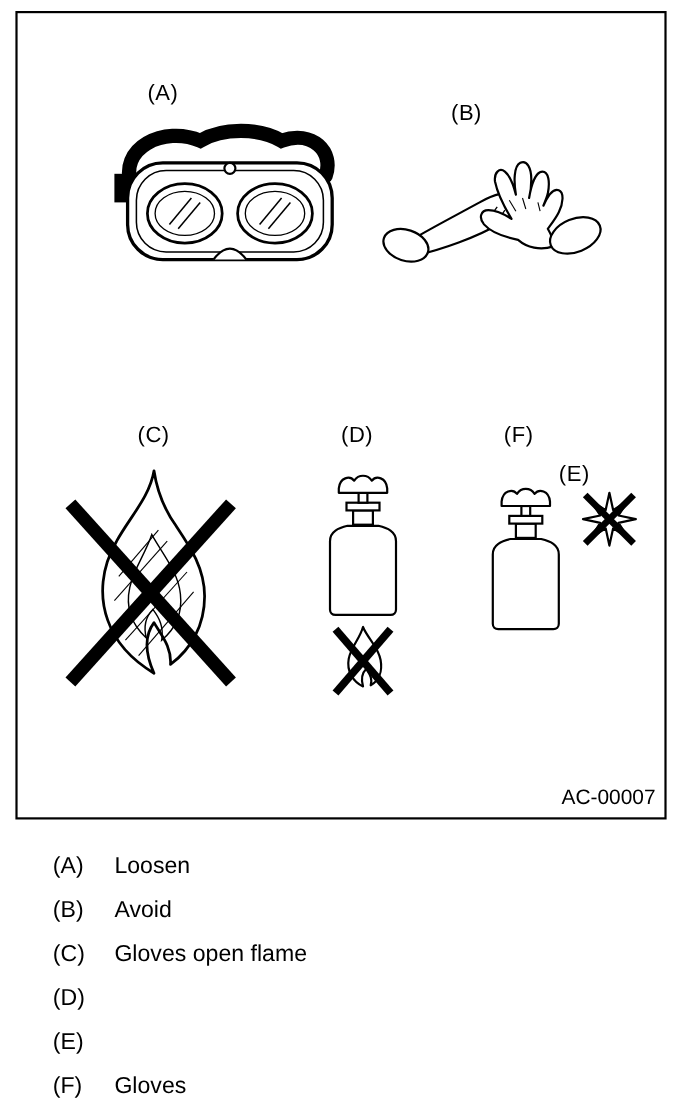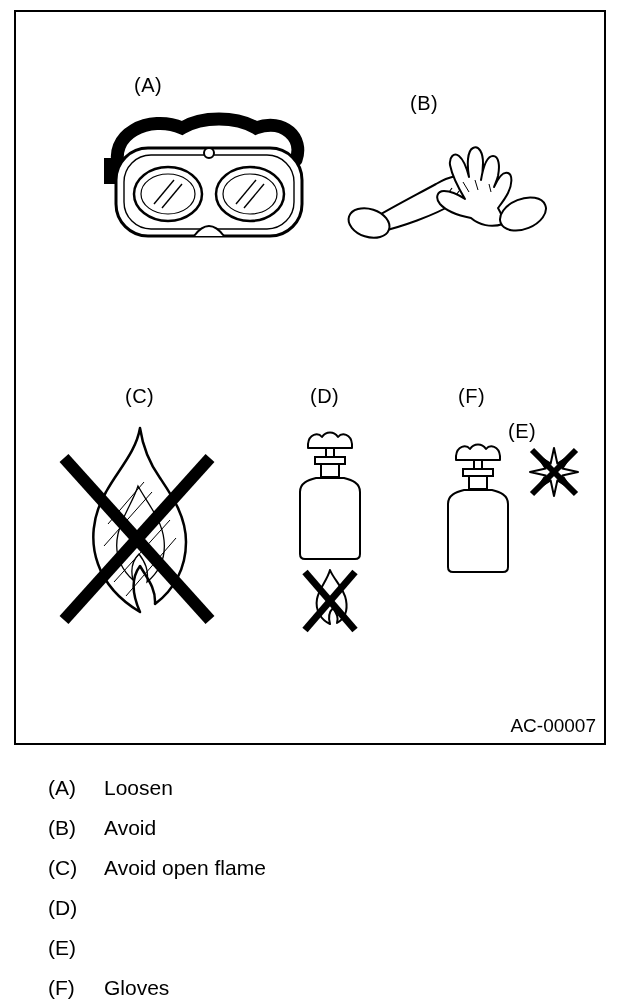--- a/index.html
+++ b/index.html
@@ -122,21 +122,21 @@
     <div class="legend-row">
       <span class="legend-key">(A)</span>
       <span class="legend-label">Loosen</span>
     </div>
     <div class="legend-row">
       <span class="legend-key">(B)</span>
       <span class="legend-label">Avoid</span>
     </div>
     <div class="legend-row">
       <span class="legend-key">(C)</span>
-      <span class="legend-label">Avoid open flame</span>
+      <span class="legend-label">Gloves open flame</span>
     </div>
     <div class="legend-row">
       <span class="legend-key">(D)</span>
     </div>
     <div class="legend-row">
       <span class="legend-key">(E)</span>
     </div>
     <div class="legend-row">
       <span class="legend-key">(F)</span>
       <span class="legend-label">Gloves</span>

